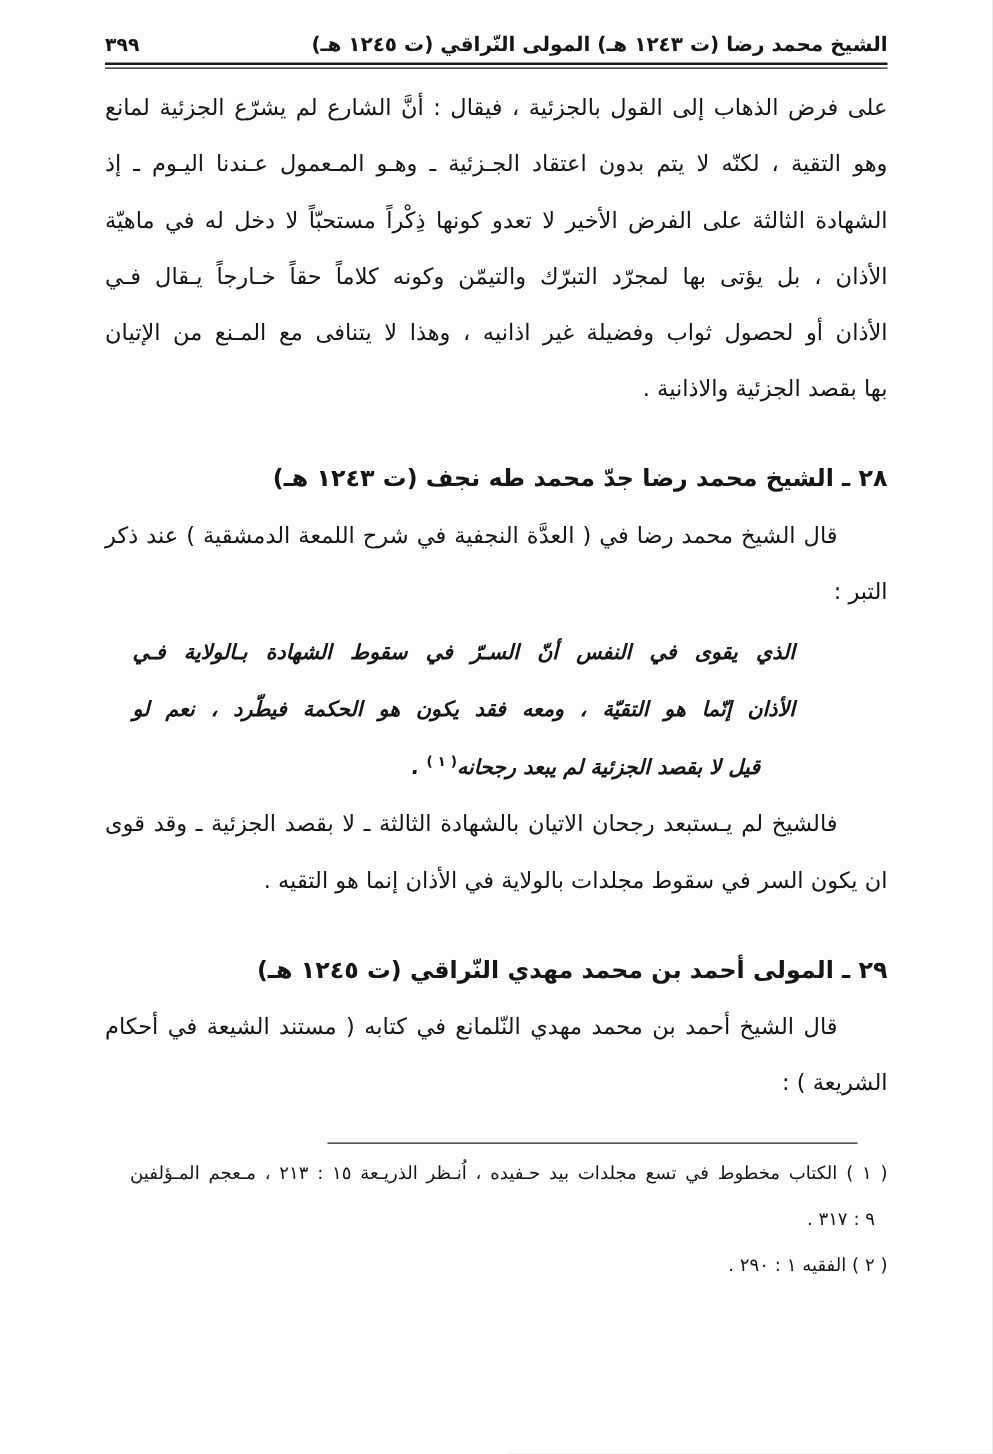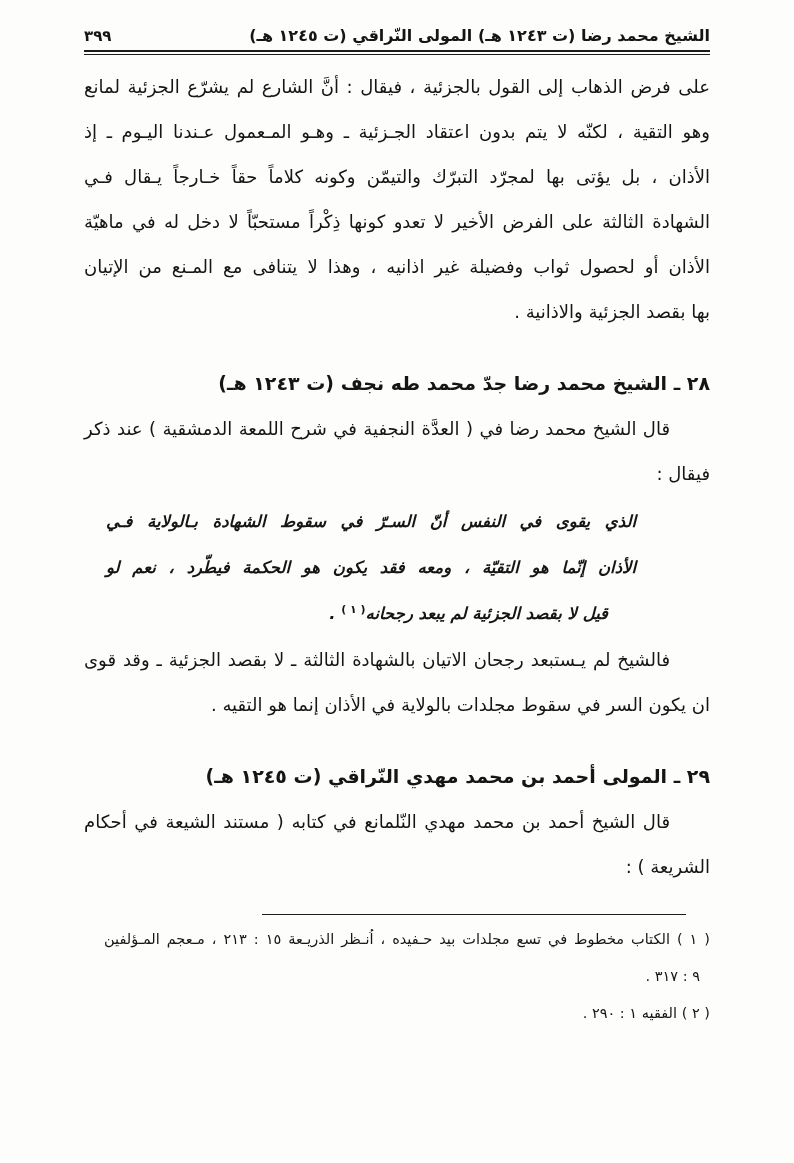--- a/index.html
+++ b/index.html
@@ -97,31 +97,31 @@
     <div class="hdr-title">الشيخ محمد رضا (ت ١٢٤٣ هـ) المولى النّراقي (ت ١٢٤٥ هـ)</div>
     <div class="hdr-num">٣٩٩</div>
   </div>
   <div class="hdr-rule"></div>
 
   <div class="body-text">
 
     <section>
       <div class="line">على فرض الذهاب إلى القول بالجزئية ، فيقال : أنَّ الشارع لم يشرّع الجزئية لمانع</div>
       <div class="line">وهو التقية ، لكنّه لا يتم بدون اعتقاد الجـزئية ـ وهـو المـعمول عـندنا اليـوم ـ إذ</div>
+      <div class="line">الشهادة الثالثة على الفرض الأخير لا تعدو كونها ذِكْراً مستحبّاً لا دخل له في ماهيّة</div>
       <div class="line">الأذان ، بل يؤتى بها لمجرّد التبرّك والتيمّن وكونه كلاماً حقاً خـارجاً يـقال فـي</div>
-      <div class="line">الشهادة الثالثة على الفرض الأخير لا تعدو كونها ذِكْراً مستحبّاً لا دخل له في ماهيّة</div>
       <div class="line">الأذان أو لحصول ثواب وفضيلة غير اذانيه ، وهذا لا يتنافى مع المـنع من الإتيان</div>
       <div class="line last">بها بقصد الجزئية والاذانية .</div>
     </section>
 
     <h2 class="heading">٢٨ ـ الشيخ محمد رضا جدّ محمد طه نجف (ت ١٢٤٣ هـ)</h2>
 
     <section>
       <div class="line ind">قال الشيخ محمد رضا في ( العدَّة النجفية في شرح اللمعة الدمشقية ) عند ذكر</div>
-      <div class="line last">فيقال :</div>
+      <div class="line last">التبر :</div>
     </section>
 
     <blockquote class="quote">
       <div class="line">الذي يقوى في النفس أنّ السـرّ في سقوط الشهادة بـالولاية فـي</div>
       <div class="line">الأذان إنّما هو التقيّة ، ومعه فقد يكون هو الحكمة فيطّرد ، نعم لو</div>
       <div class="line qlast">
         <span>قيل لا بقصد الجزئية لم يبعد رجحانه</span><sup>( ١ )</sup><span> .</span>
       </div>
     </blockquote>
 

